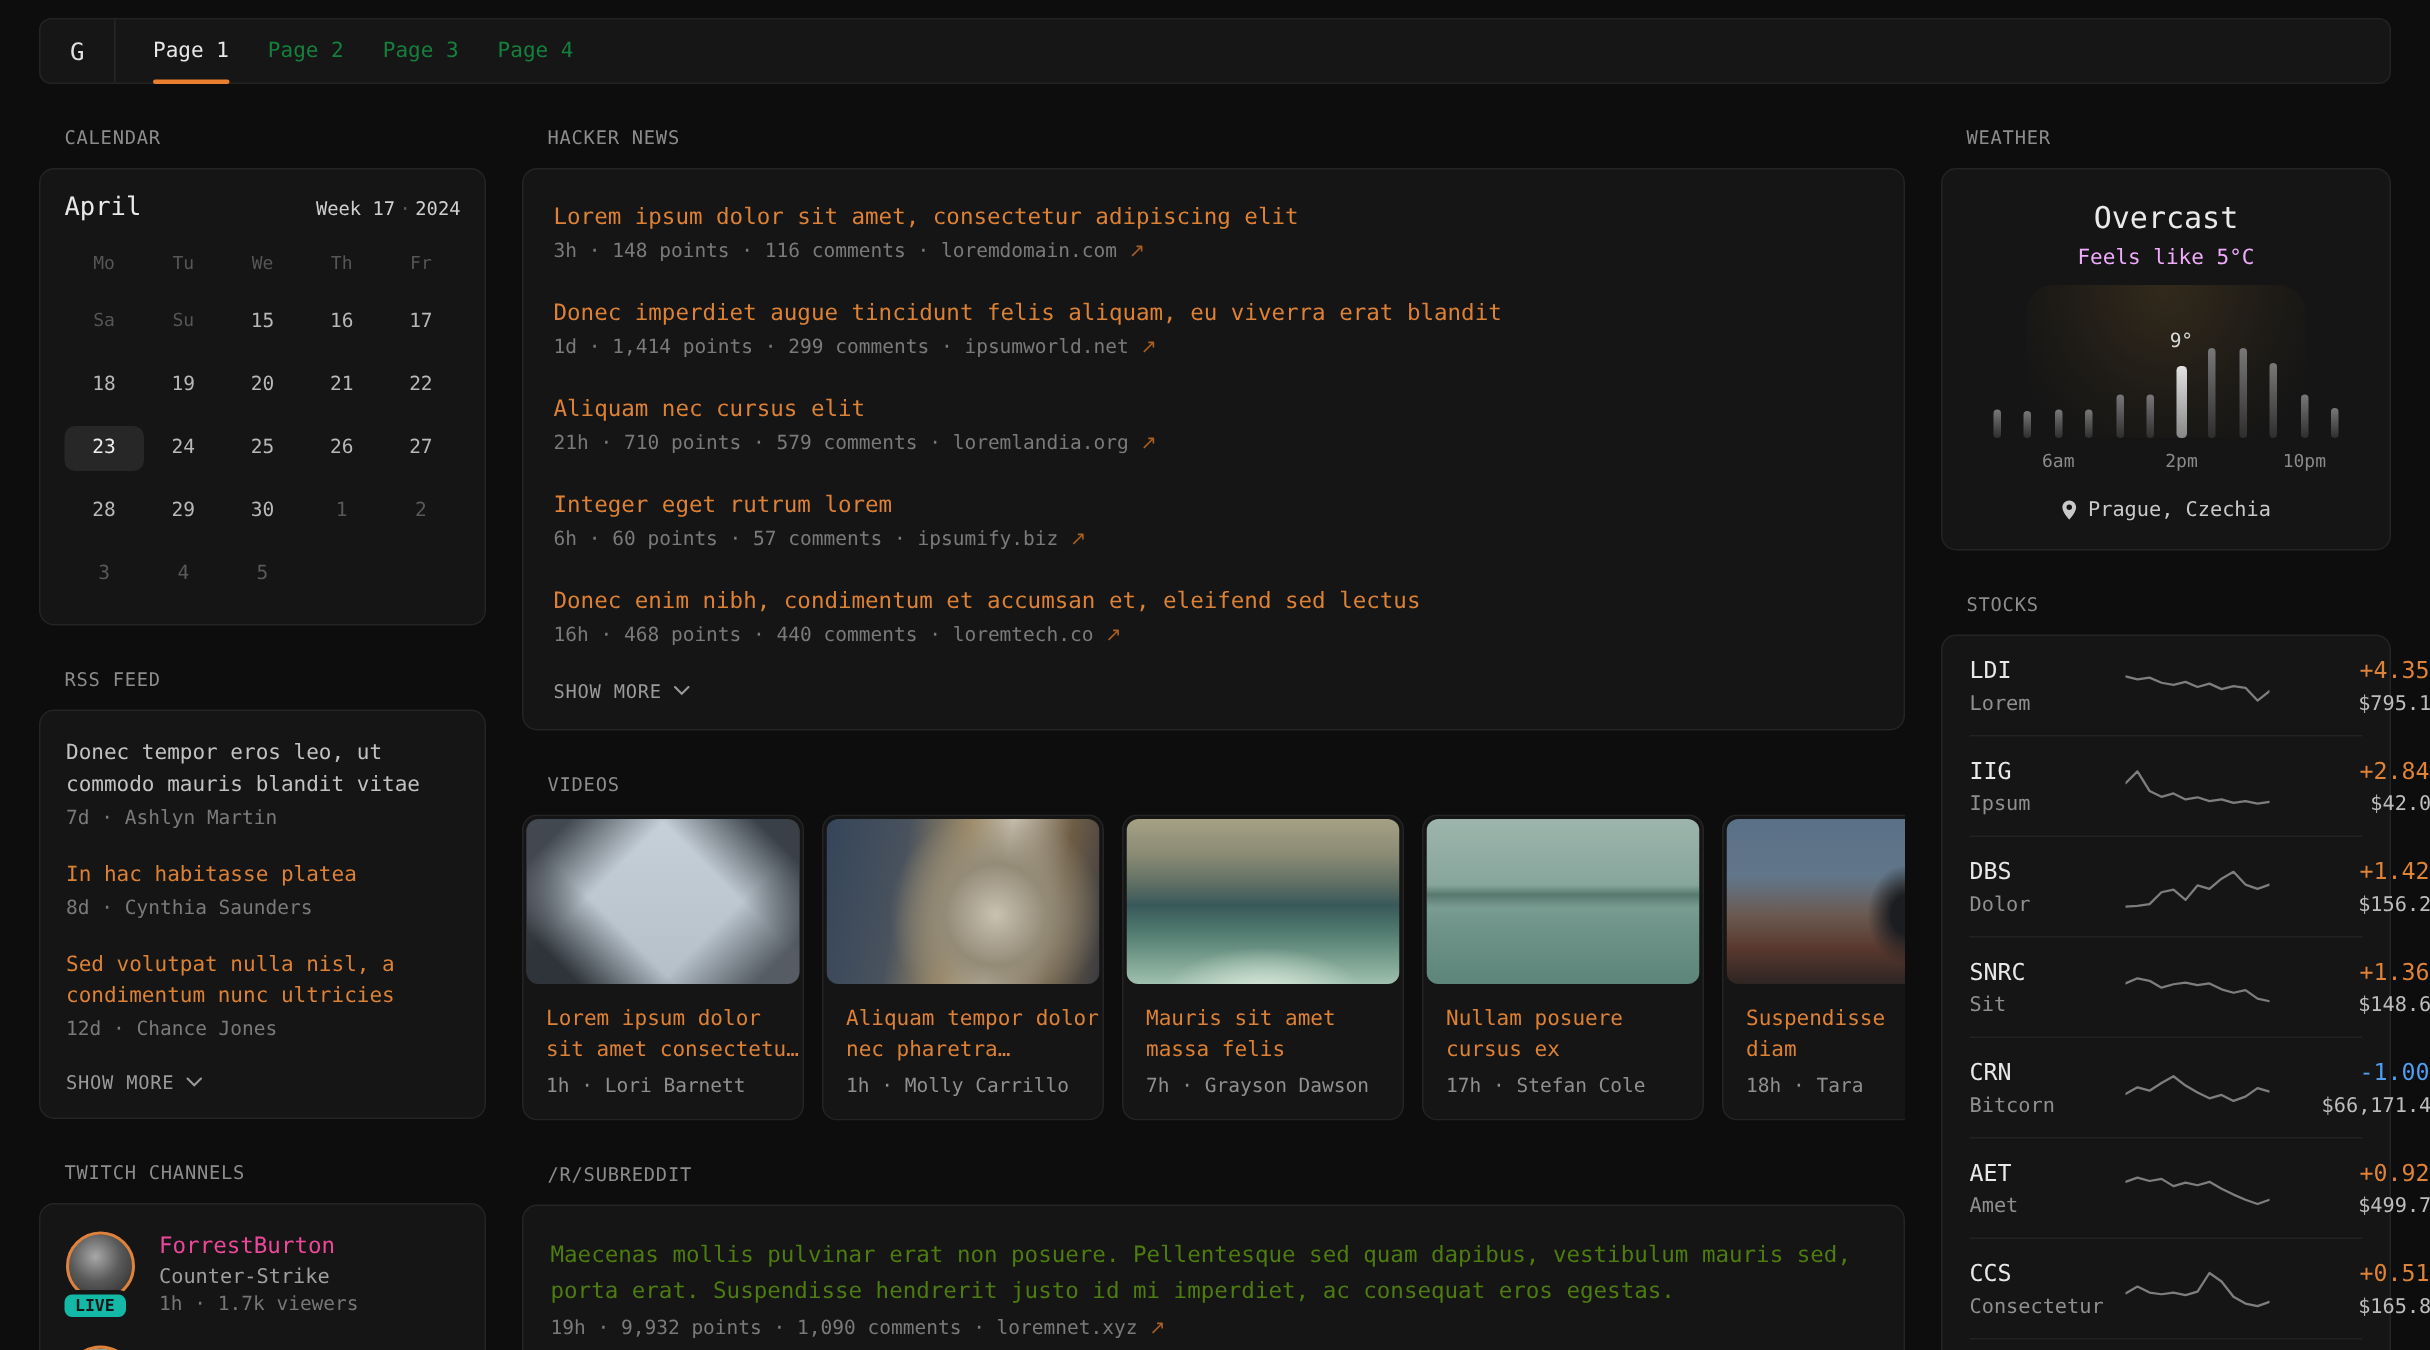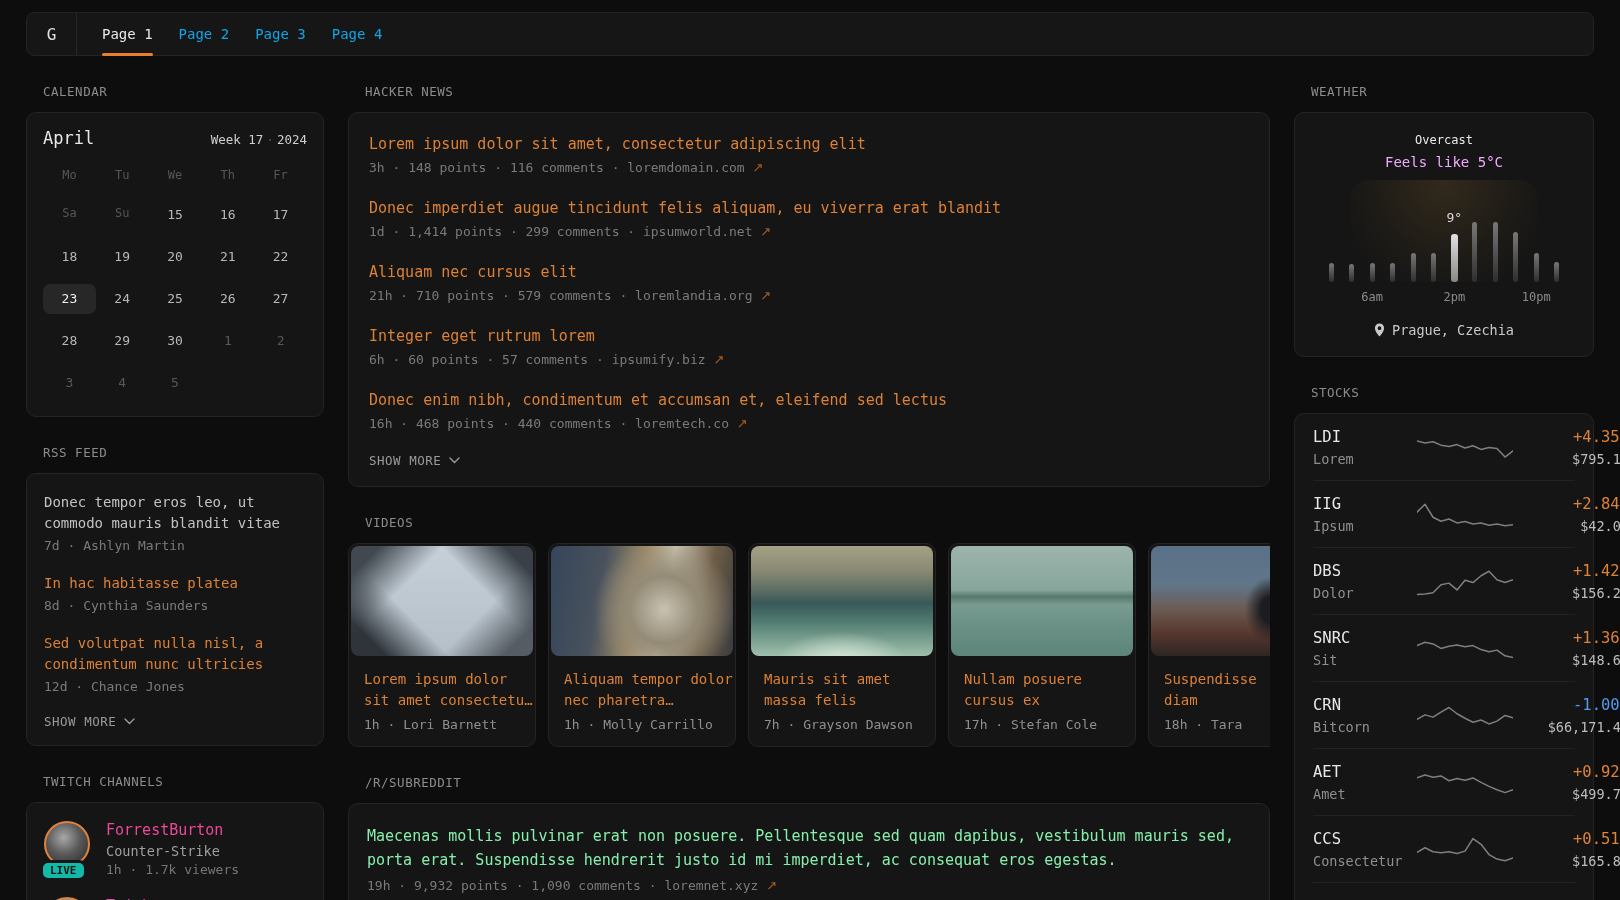--- a/index.html
+++ b/index.html
@@ -15,21 +15,21 @@
     border:1px solid #232323; border-radius:8px;
     display:flex; align-items:stretch;
   }
   .logo {
     width:50px; display:flex; align-items:center; justify-content:center;
     color:#e0e0e0; font-size:16px; border-right:1px solid #262626; cursor:pointer;
   }
   .tabs { display:flex; gap:26px; padding:0 25px; }
   .tab {
     position:relative; display:flex; align-items:center;
-    color:#0ea5e9; font-size:14px; cursor:pointer;
+    color:#15803d; font-size:14px; cursor:pointer;
   }
   .tab.active { color:#e8e8e8; }
   .tab.active::after {
     content:""; position:absolute; left:0; right:0; bottom:-1px;
     height:3px; border-radius:2px; background:#e87e2e;
   }
   
   .main { display:flex; gap:24px; padding:28px 26px 0; align-items:flex-start; }
   .col-left  { width:298px; flex:none; }
   .col-mid   { flex:1; min-width:0; }
@@ -115,25 +115,25 @@
   .thumb-e { background:
       radial-gradient(ellipse 20% 42% at 66% 58%, #1c1d20 28%, rgba(28,29,32,0) 72%),
       linear-gradient(180deg,#5a7087 0%,#617689 35%,#6b5a52 58%,#59392f 78%,#2e2522 100%); }
   .video-title {
     padding:11px 15px 0; font-size:14px; line-height:21px; color:#dd8135;
     white-space:pre; overflow:hidden; cursor:pointer;
   }
   .video-meta { padding:6px 15px 14px; font-size:13px; color:#8f8f8f; }
   
   .sub { padding:20px 18px; }
-  .sub-title { font-size:15px; line-height:24px; color:#86efac; cursor:pointer; }
+  .sub-title { font-size:15px; line-height:24px; color:#4d7c0f; cursor:pointer; }
   .sub-meta { font-size:13px; color:#7a7a7a; margin-top:6px; }
   
   .weather { padding:20px 22px 18px; text-align:center; }
-  .w-cond { font-size:12px; color:#e9e9e9; }
+  .w-cond { font-size:20px; color:#e9e9e9; }
   .w-feels { font-size:14px; color:#f0abfc; margin-top:7px; }
   .w-chart { position:relative; height:86px; margin:26px 4px 0; display:flex; align-items:flex-end; }
   .weather-glow {
     position:absolute; left:12%; right:12%; top:-16px; bottom:0; border-radius:18px;
     background:radial-gradient(ellipse at 50% 0%, rgba(168,124,52,.20) 0%, rgba(168,124,52,.06) 55%, rgba(168,124,52,0) 85%);
   }
   .wslot { flex:1; display:flex; justify-content:center; align-items:flex-end; height:100%; position:relative; z-index:1; }
   .wbar { width:5px; border-radius:3px; background:linear-gradient(180deg,#787878,#2e2e2e); }
   .wbar.current { width:7px; background:linear-gradient(180deg,#e2e2e2,#878787); }
   .w-temp { position:absolute; transform:translateX(-50%); font-size:13px; color:#d8d8d8; z-index:2; }

